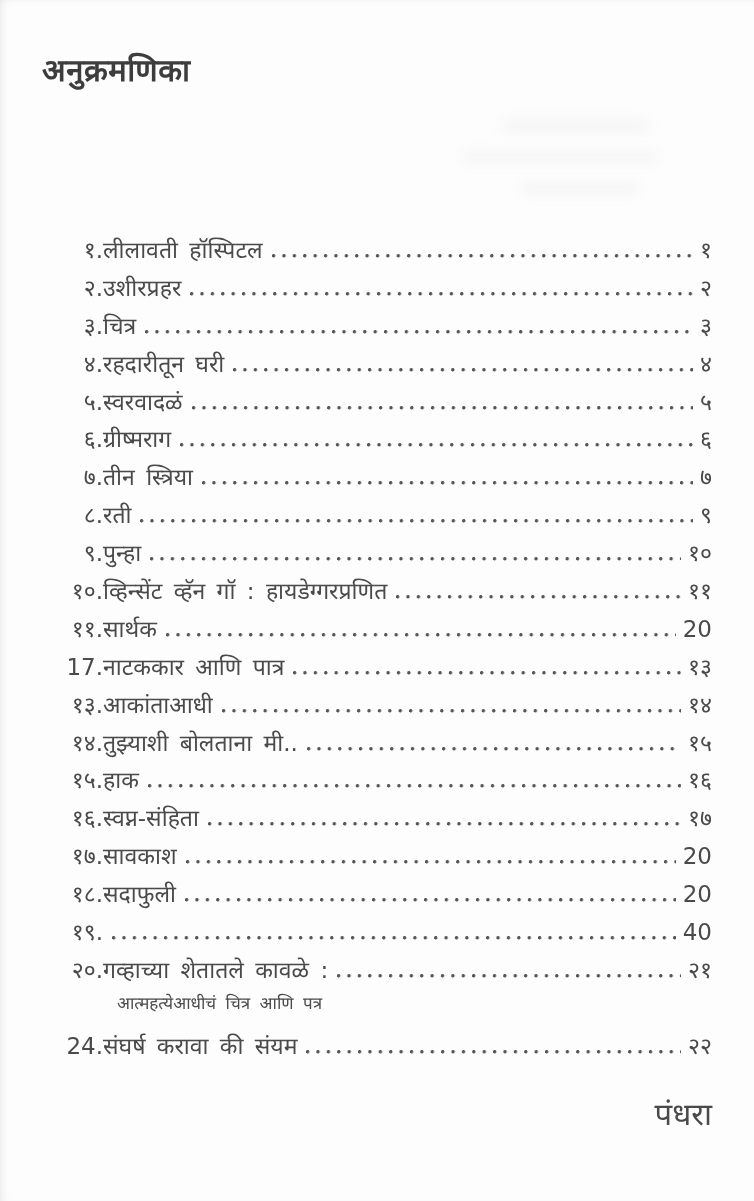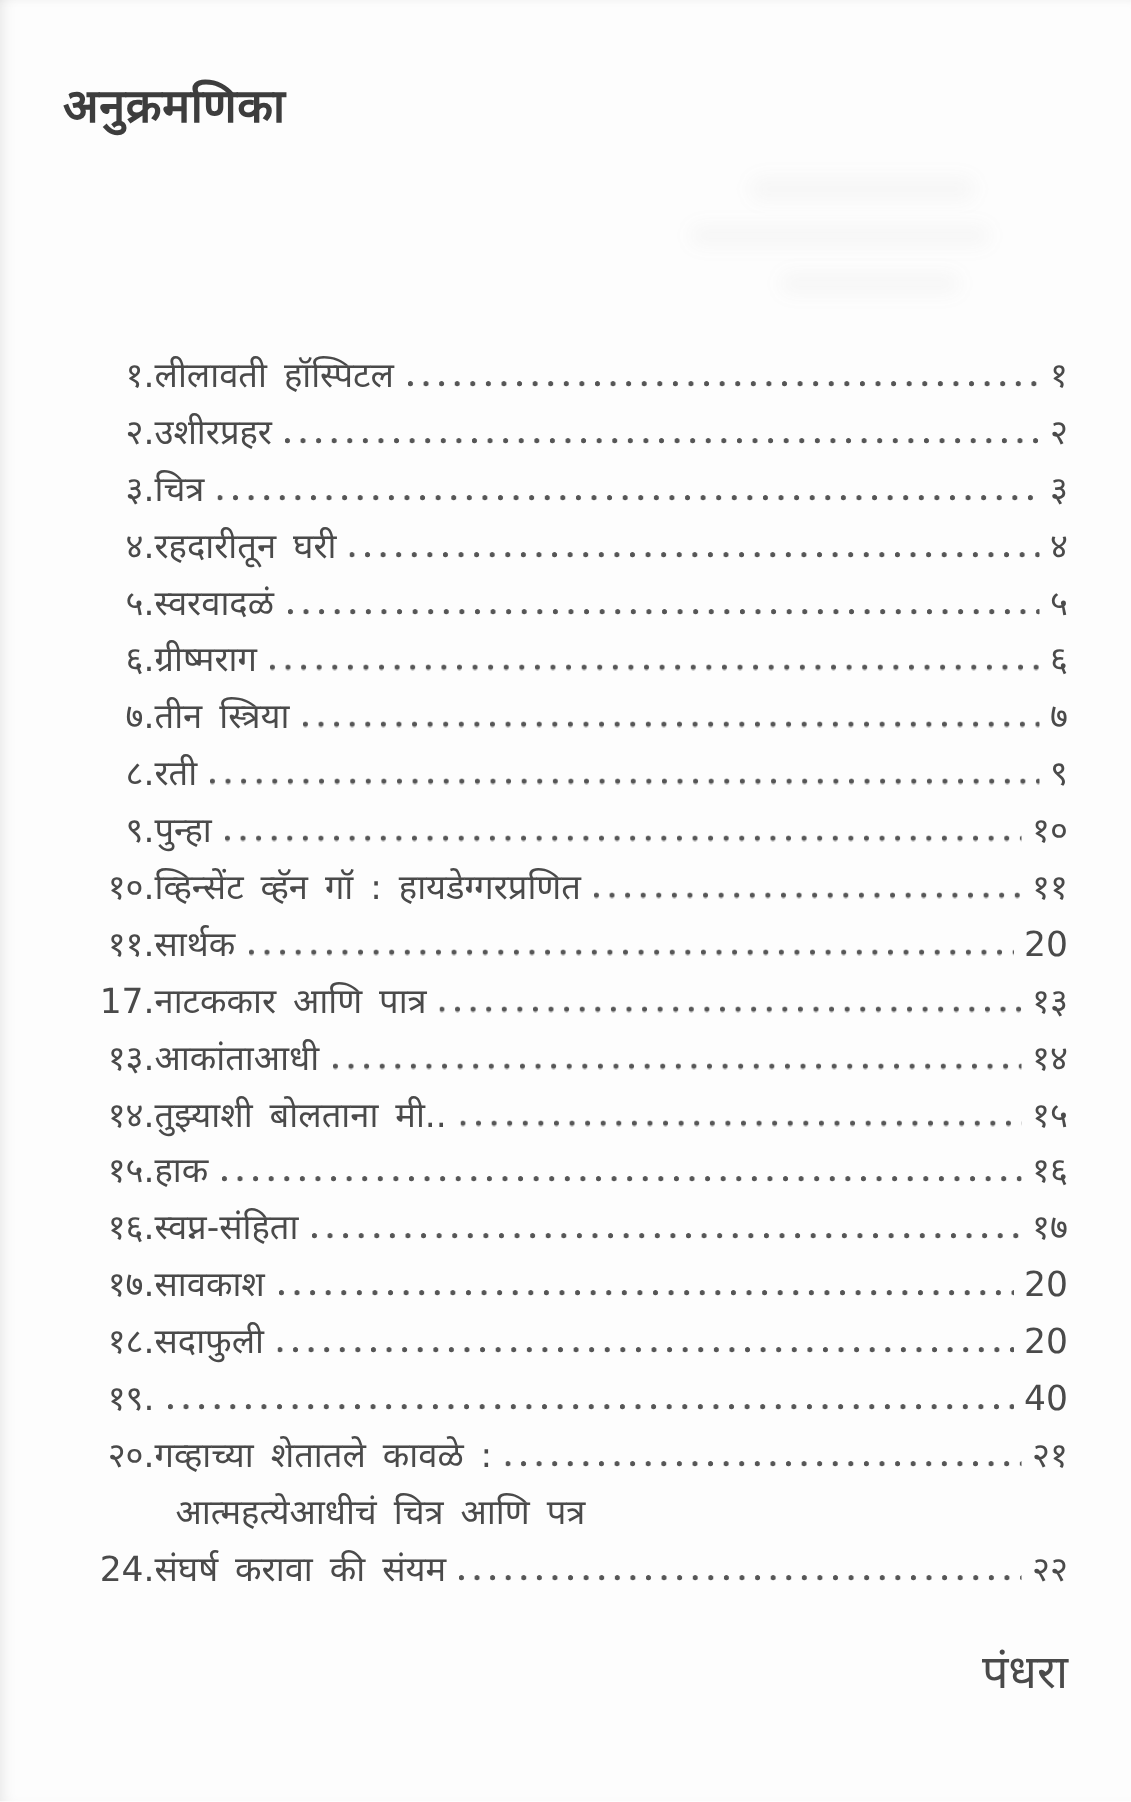--- a/index.html
+++ b/index.html
@@ -67,21 +67,21 @@
     background-size: 10.4px 4px;
     background-repeat: repeat-x;
     background-position: left bottom;
     min-width: 20px;
   }
   .pg {
     flex: none;
   }
   .sub-row {
     height: 37.9px;
-    font-size: 23px;
+    font-size: 17px;
     word-spacing: 4px;
     padding-left: 75px;
     display: flex;
     align-items: baseline;
   }
   .page-footer {
     position: absolute;
     top: 1092px;
     right: 42px;
     font-size: 31px;

